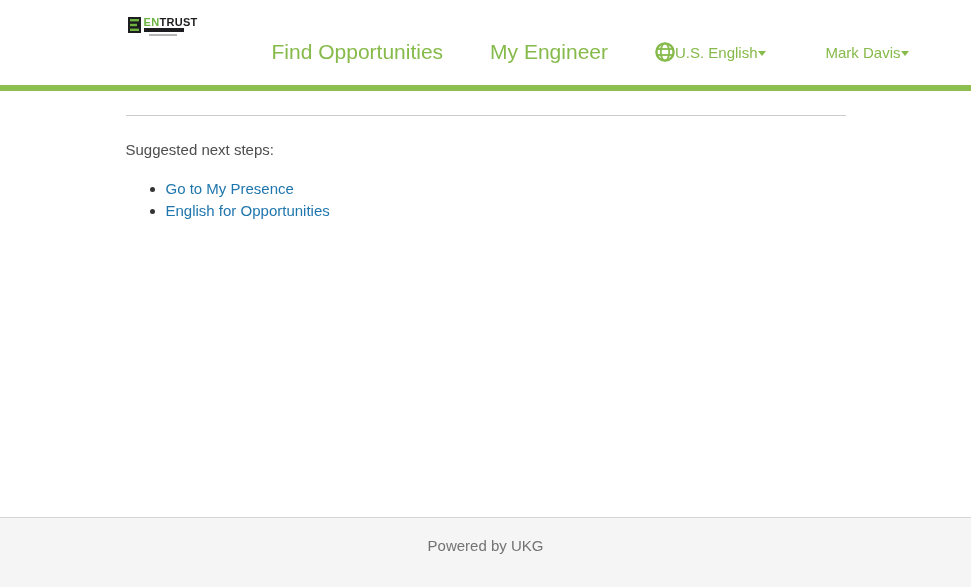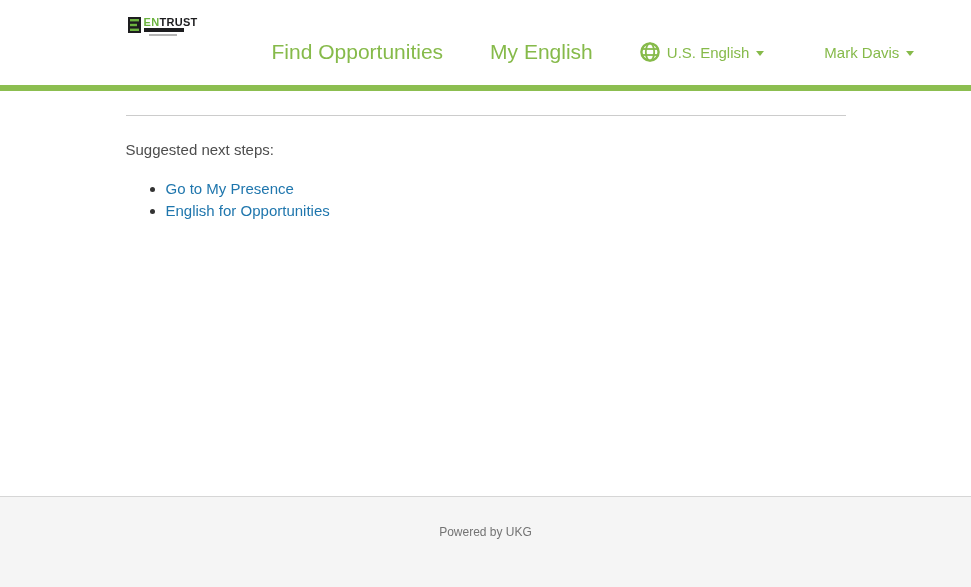--- a/index.html
+++ b/index.html
@@ -34,21 +34,21 @@
 
   .main-nav {
     position: absolute; left: 146px; top: 40px;
     display: flex; align-items: center; gap: 47px;
     white-space: nowrap;
   }
   .nav-link {
     color: #86ba4a; font-size: 21px; text-decoration: none; cursor: pointer;
   }
   .menu-trigger {
-    display: flex; align-items: center; gap: 7px;
+    display: flex; align-items: center; 
     color: #86ba4a; font-size: 15px; cursor: pointer;
   }
   .menu-trigger.user { margin-left: 13px; }
   .caret-down {
     width: 0; height: 0; margin-top: 2px;
     border-left: 4px solid transparent;
     border-right: 4px solid transparent;
     border-top: 5px solid #86ba4a;
   }
   .globe-svg { display: block; }
@@ -69,24 +69,24 @@
 
   .section-divider { border: none; border-top: 1px solid #cccccc; margin: 24px 0 0 0; }
 
   .next-steps-label { margin: 25px 0 12px 0; font-size: 15px; color: #4d4d4d; }
   .next-steps-list { margin: 20px 0 8px 0; padding-left: 40px; }
   .next-steps-list li { color: #333333; font-size: 15px; line-height: 22px; }
   .step-link { color: #1f76ad; text-decoration: none; cursor: pointer; }
 
   
   .site-footer {
-    flex: 0 0 auto; height: 91px;
+    flex: 0 0 auto; height: 70px;
     background: #f5f5f5; border-top: 1px solid #d6d6d6;
-    text-align: center; padding-top: 28px;
-    font-size: 12px; color: #737373;
+    text-align: center; padding-top: 19px;
+    font-size: 15px; color: #737373;
   }
 </style>
 </head>
 <body>
 
 <header class="site-header">
   <div class="container header-inner">
 
     <a class="logo-link">
       <svg class="logo-mark" width="13" height="20" viewBox="0 0 13 20" aria-hidden="true">
@@ -99,21 +99,21 @@
         <span class="logo-word">
           <span class="green">EN</span><span class="dark">TRUST</span>
         </span>
         <span class="logo-bar1"></span>
         <span class="logo-bar2"></span>
       </span>
     </a>
 
     <nav class="main-nav">
       <a class="nav-link">Find Opportunities</a>
-      <a class="nav-link">My English</a>
+      <a class="nav-link">My Engineer</a>
 
       <span class="menu-trigger">
         <svg class="globe-svg" width="20" height="20" viewBox="0 0 20 20" aria-hidden="true">
           <circle cx="10" cy="10" r="8.6" fill="none" stroke="#86ba4a" stroke-width="2.4"></circle>
           <ellipse cx="10" cy="10" rx="4.2" ry="8.6" fill="none" stroke="#86ba4a" stroke-width="1.8"></ellipse>
           <line x1="1.4" y1="7" x2="18.6" y2="7" stroke="#86ba4a" stroke-width="1.8"></line>
           <line x1="1.4" y1="13" x2="18.6" y2="13" stroke="#86ba4a" stroke-width="1.8"></line>
         </svg>
         <span>U.S. English</span>
         <span class="caret-down"></span>

